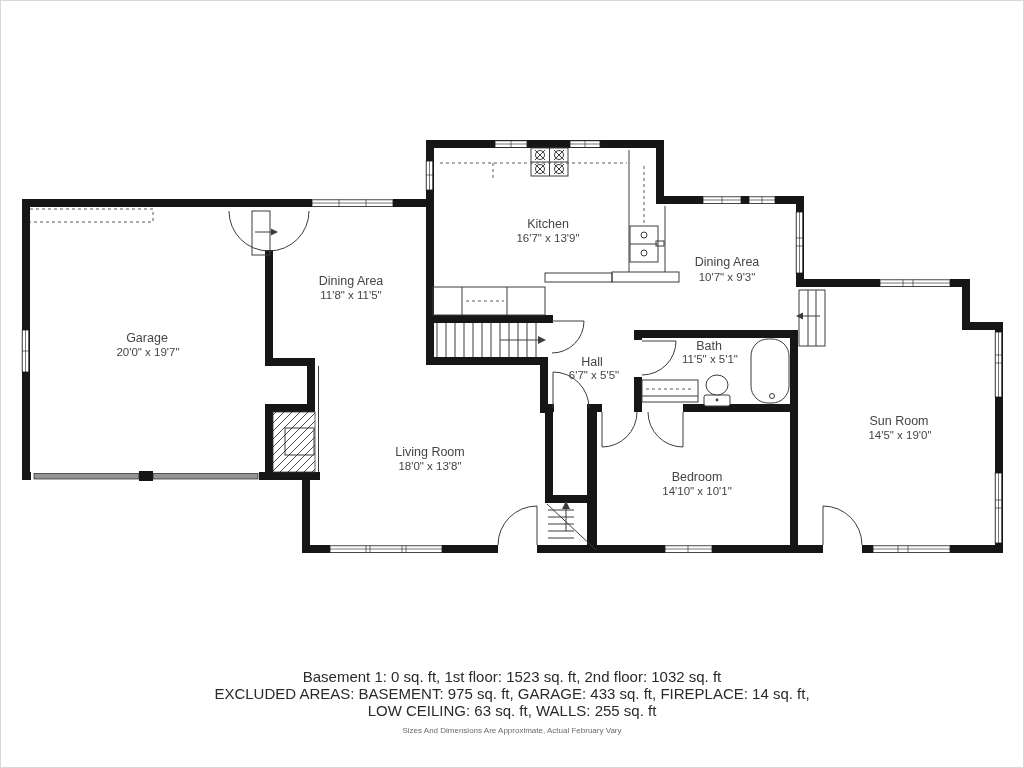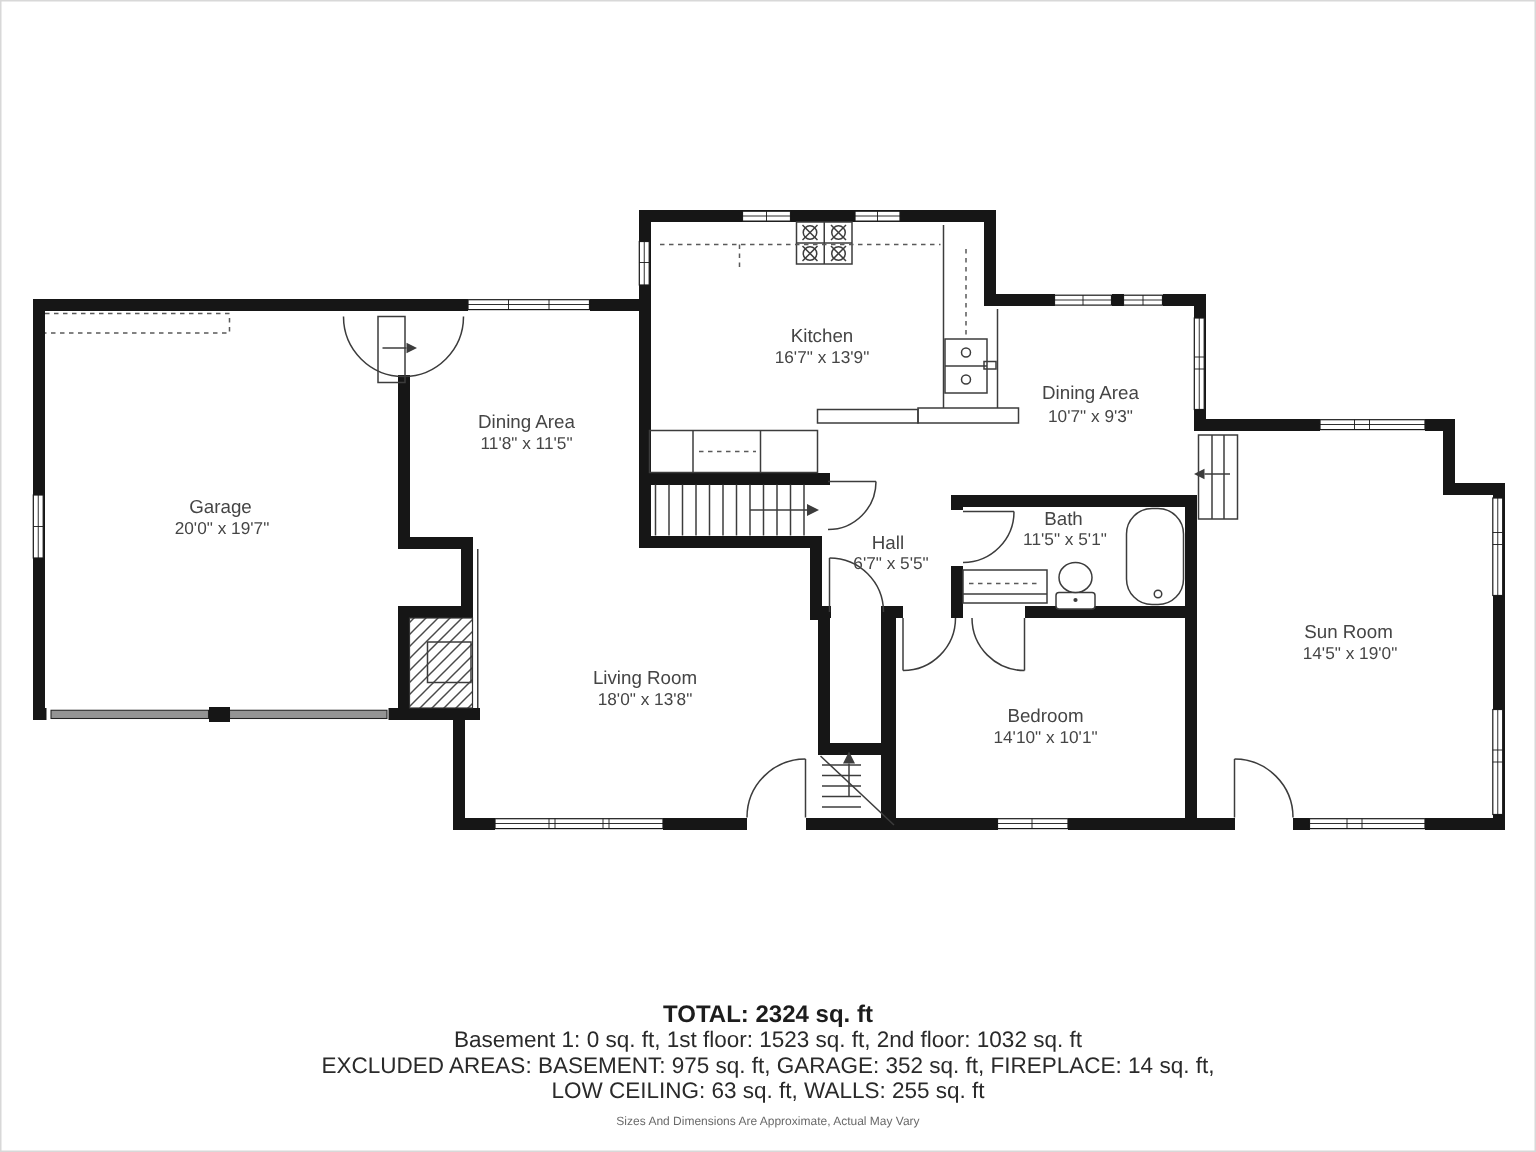--- a/index.html
+++ b/index.html
@@ -333,20 +333,19 @@
     <text class="rl" x="430" y="456">Living Room</text>
     <text class="rd" x="430" y="470">18'0" x 13'8"</text>
     <text class="rl" x="697" y="481">Bedroom</text>
     <text class="rd" x="697" y="495">14'10" x 10'1"</text>
     <text class="rl" x="899" y="425">Sun Room</text>
     <text class="rd" x="900" y="439">14'5" x 19'0"</text>
   </g>
 </svg>
 
 <div class="summary">
-  <div class="total">TOTAL: 2324 sq. ft</div>
   <div class="sline">Basement 1: 0 sq. ft, 1st floor: 1523 sq. ft, 2nd floor: 1032 sq. ft</div>
-  <div class="sline">EXCLUDED AREAS: BASEMENT: 975 sq. ft, GARAGE: 352 sq. ft, FIREPLACE: 14 sq. ft,</div>
+  <div class="sline">EXCLUDED AREAS: BASEMENT: 975 sq. ft, GARAGE: 433 sq. ft, FIREPLACE: 14 sq. ft,</div>
   <div class="sline">LOW CEILING: 63 sq. ft, WALLS: 255 sq. ft</div>
-  <div class="disclaimer">Sizes And Dimensions Are Approximate, Actual May Vary</div>
+  <div class="disclaimer">Sizes And Dimensions Are Approximate, Actual February Vary</div>
 </div>
 
 </div>
 
 </body></html>

